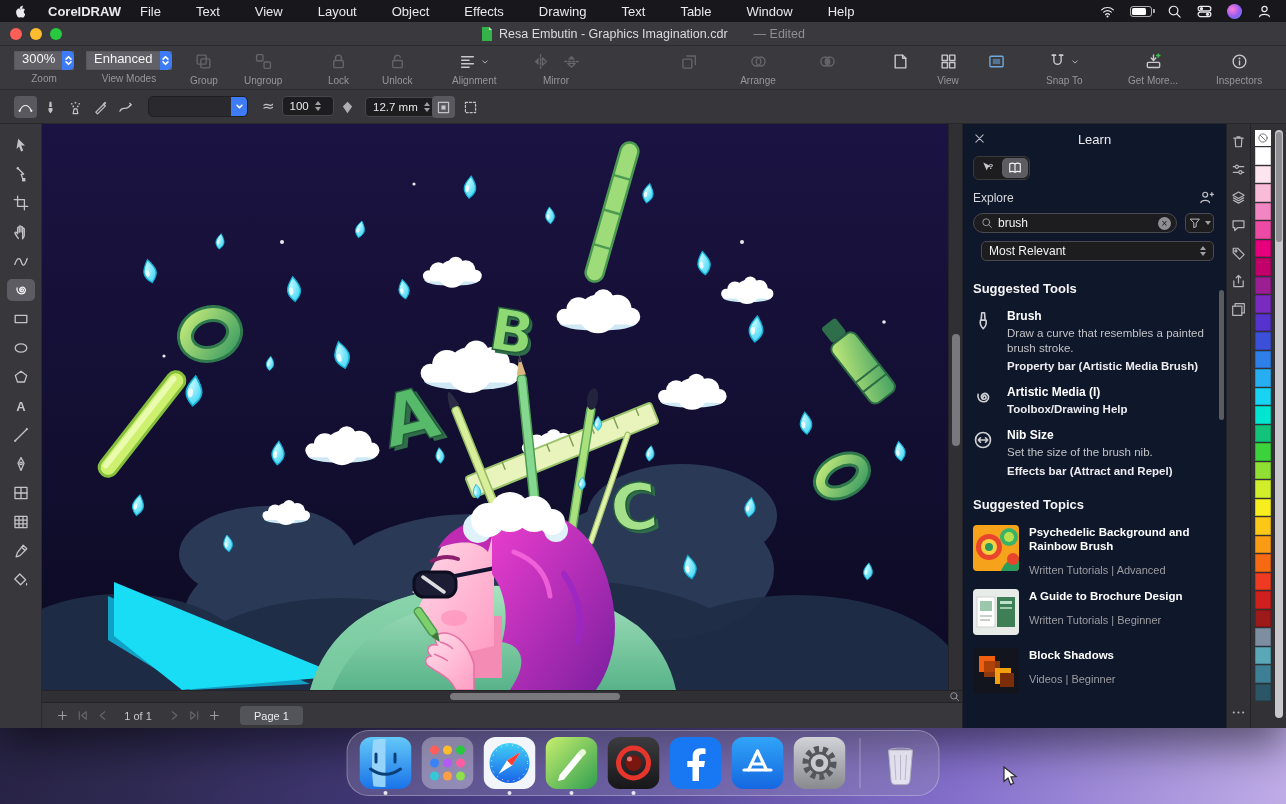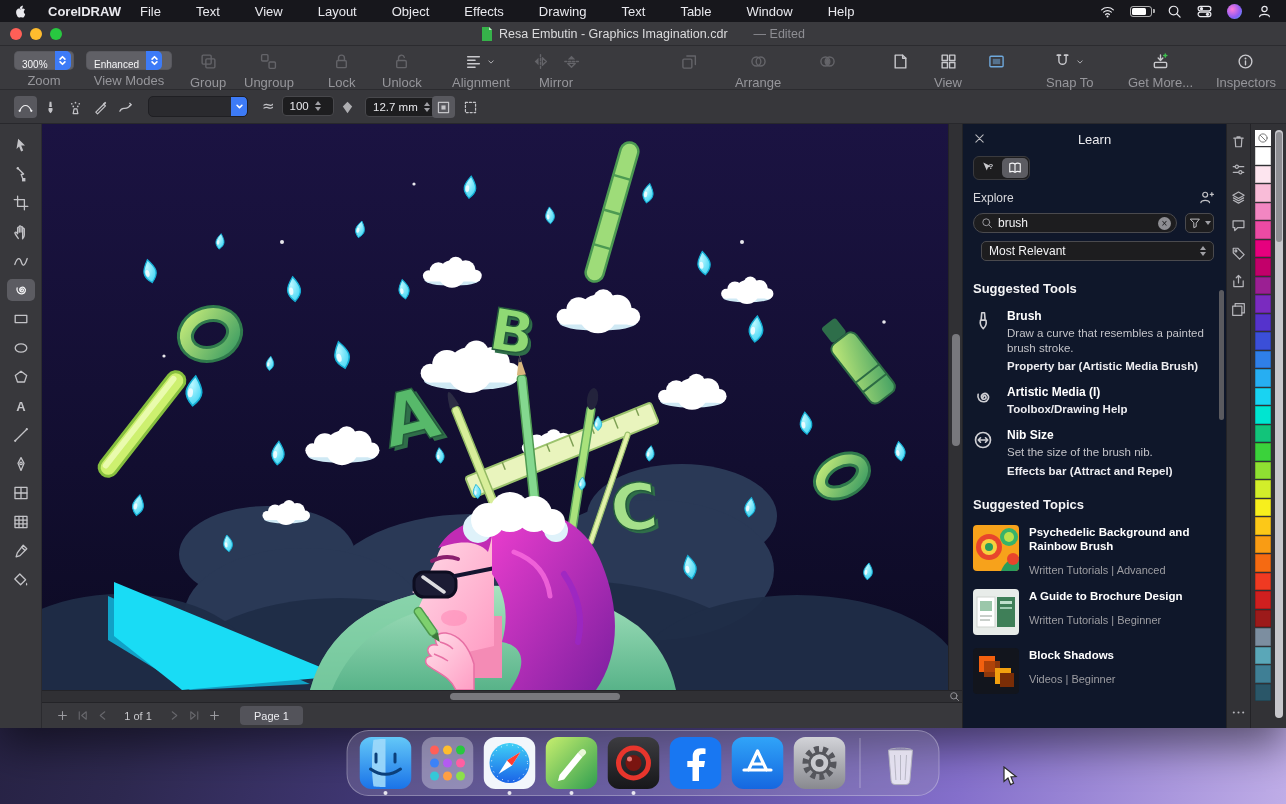--- a/index.html
+++ b/index.html
@@ -28,23 +28,23 @@
   .lights{display:flex;gap:8px;padding-left:10px;z-index:2}
   .light{width:12px;height:12px;border-radius:50%}
   .title-center{position:absolute;left:0;right:0;display:flex;justify-content:center;align-items:center;gap:6px;font-size:12.5px;color:#dcdcde}
   .title-edited{color:#8e8e93;margin-left:20px}
   .docicon{width:12px;height:14px}
   
   .toolbar{position:relative;height:44px;background:#3a3a3e;border-bottom:1px solid #2b2b2f}
   .tbg{position:absolute;top:5px;display:flex;flex-direction:column;align-items:center}
   .tbr{height:21px;display:flex;align-items:center;gap:14px}
   .tbr .ic{width:17px;height:17px}
-  .tlb{margin-top:3px;font-size:13px;color:#96969b;white-space:nowrap}
+  .tlb{margin-top:3px;font-size:10px;color:#96969b;white-space:nowrap}
   .en{color:#c9c9cd}.dis{color:#646469}.blueic{color:#6fa9dd}
-  .popup{height:19px;background:#606066;border-radius:5px;display:flex;align-items:flex-end;padding-left:8px;font-size:10px;color:#f6f6f8;box-shadow:inset 0 0 0 .5px #515156}
+  .popup{height:19px;background:#606066;border-radius:0;display:flex;align-items:flex-start;padding-left:8px;font-size:13px;color:#f6f6f8;box-shadow:inset 0 0 0 .5px #515156}
   .pchev{width:16px;height:19px;background:#3d7bf7;border-radius:0 5px 5px 0;margin-left:7px;display:flex;align-items:center;justify-content:center}
   .pchev .ic{width:11px;height:11px;color:#fff;stroke-width:2.4px}
   .minichev .ic{width:10px;height:10px}
   
   .propbar{position:relative;height:34px;background:#37373b;border-bottom:1px solid #28282c}
   .pb-abs{position:absolute;top:6px;display:flex;align-items:center}
   .modebtn{width:23px;height:22px;border-radius:4px;display:flex;align-items:center;justify-content:center;color:#c3c3c7;margin-right:2px}
   .modebtn .ic{width:15px;height:15px}
   .modebtn.active{background:#58585e;color:#f0f0f2}
   .presetdd{width:100px;height:21px;background:#2a2a2e;border:1px solid #1f1f23;border-radius:5px;display:flex;align-items:center;overflow:hidden}

